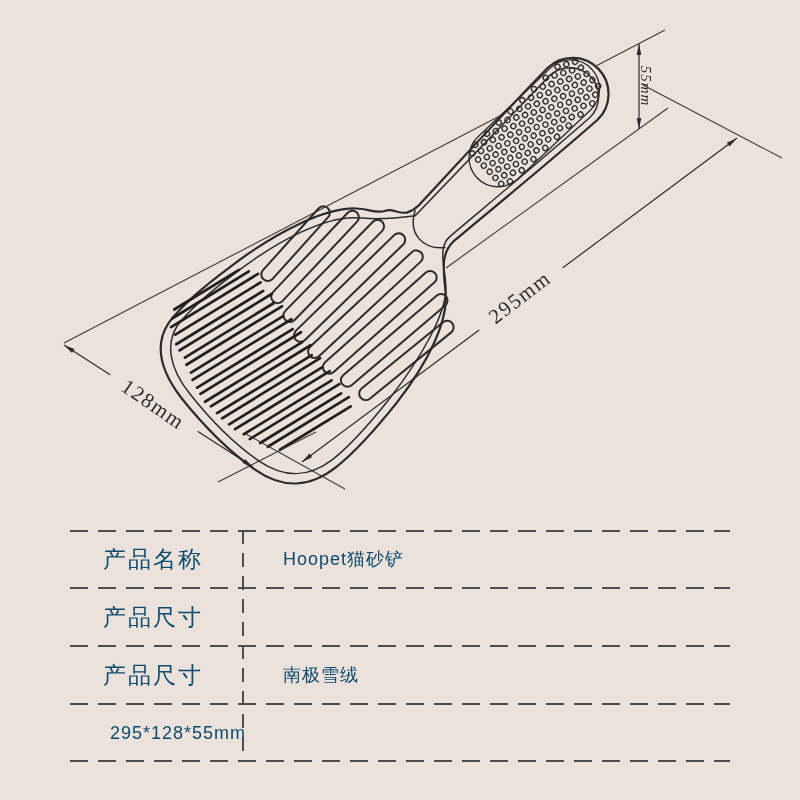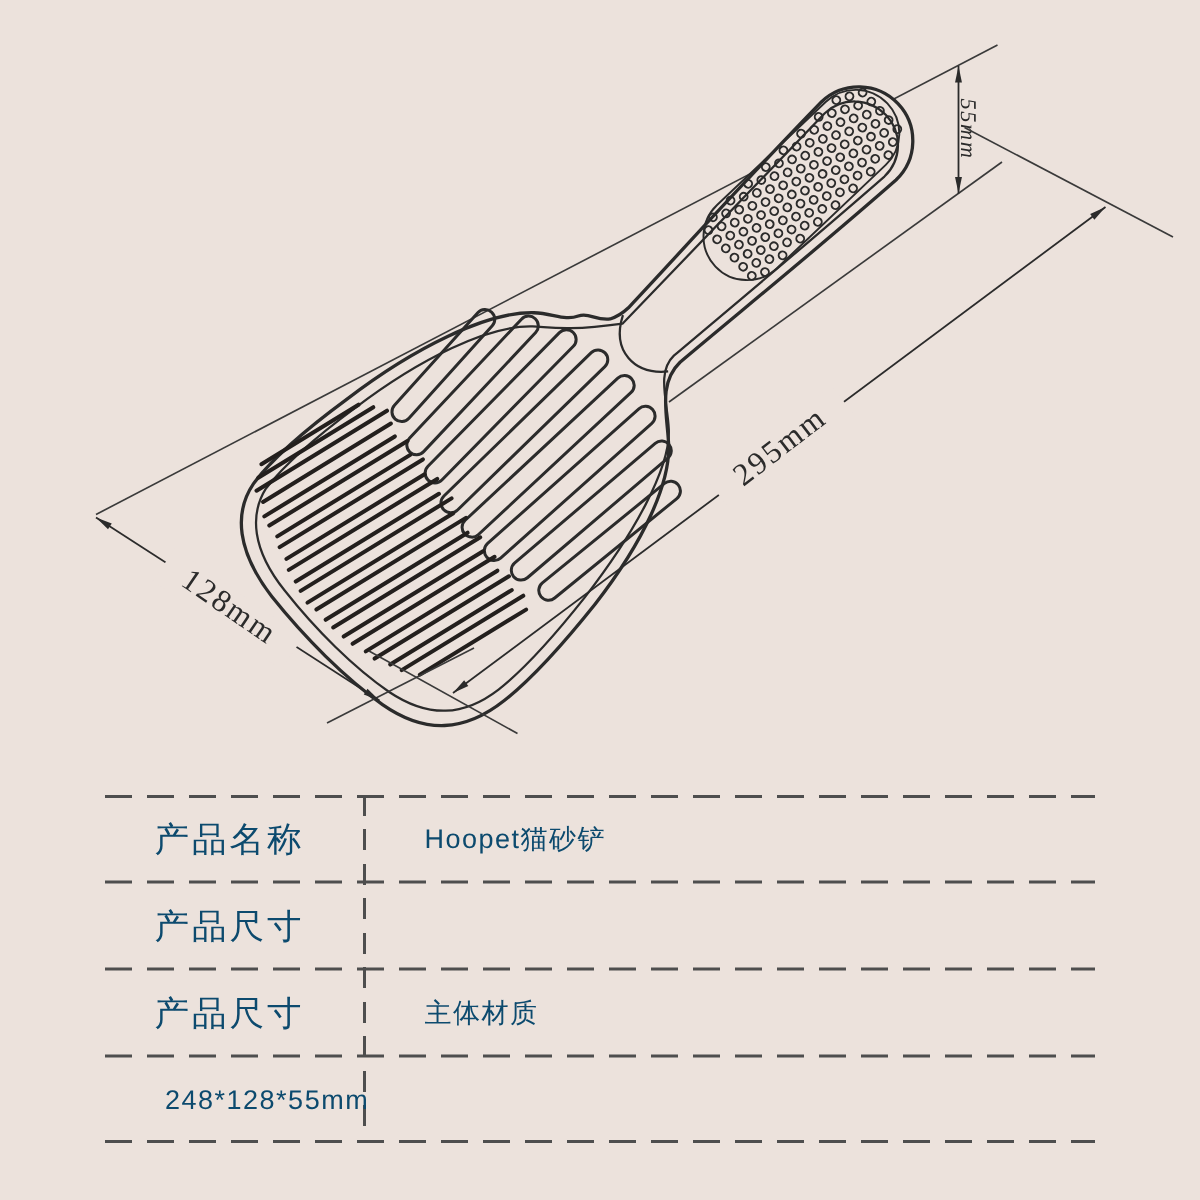--- a/index.html
+++ b/index.html
@@ -254,19 +254,19 @@
 
     <div class="row" style="top:0">
       <div class="cell-label">产品名称</div>
       <div class="cell-value">Hoopet猫砂铲</div>
     </div>
     <div class="row" style="top:58px">
       <div class="cell-label">产品尺寸</div>
     </div>
     <div class="row" style="top:116px">
       <div class="cell-label">产品尺寸</div>
-      <div class="cell-value">主体材质</div>
+      <div class="cell-value">南极雪绒</div>
     </div>
     <div class="row" style="top:174px">
-      <div class="cell-value">248*128*55mm</div>
+      <div class="cell-value">295*128*55mm</div>
     </div>
   </div>
 </div>
 
 </body></html>

